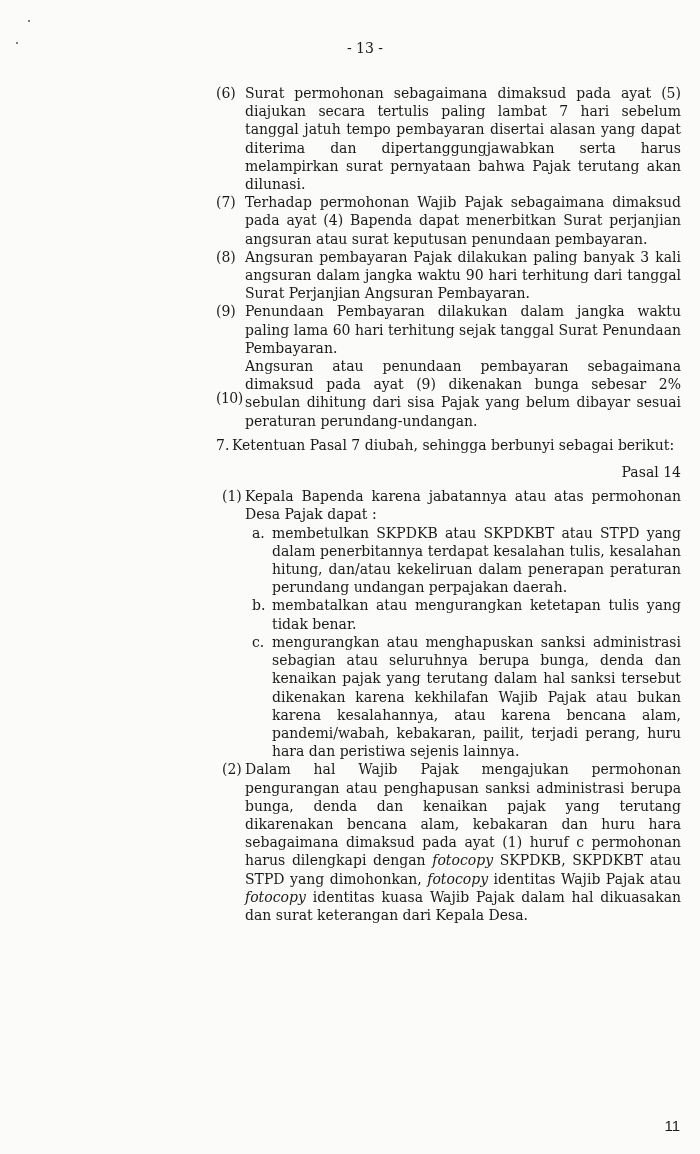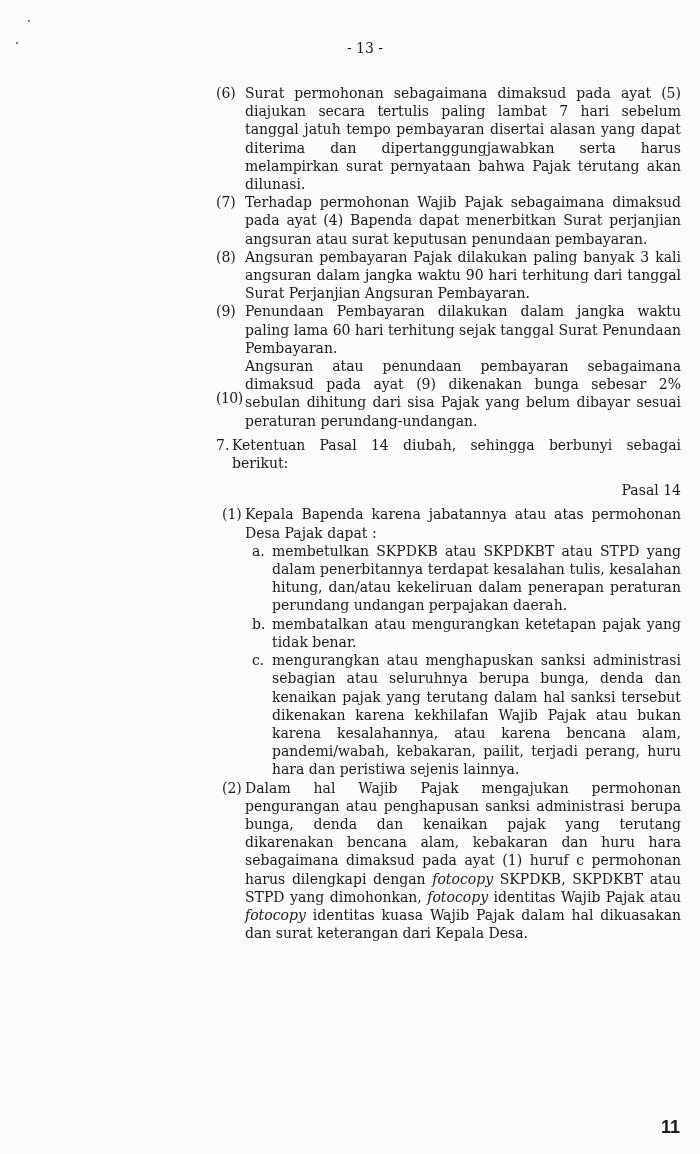--- a/index.html
+++ b/index.html
@@ -25,21 +25,21 @@
   .txt { flex: 1; text-align: justify; }
   .sec { display: flex; margin-top: 6px; }
   .sec .num { flex: 0 0 16px; }
   .pasal { text-align: right; margin: 9px 0 6px 0; padding-left: 10px; }
   .p14 { padding-left: 6px; }
   .p14 .num { flex: 0 0 23px; }
   .sub { display: flex; padding-left: 30px; margin-top: 0; }
   .sub .num { flex: 0 0 20px; }
   .footer-num {
     position: absolute; right: 20px; top: 1117px;
-    font-family: "Liberation Sans", sans-serif; font-weight: bold; font-size: 18px;
+    font-family: "Liberation Sans", sans-serif; font-weight: normal; font-size: 15px;
   }
 </style>
 </head>
 <body>
 
 <span class="speck" style="left:28px;top:20px;"></span>
 <span class="speck" style="left:16px;top:42px;"></span>
 
 <div class="page-num-top">- 13 -</div>
 
@@ -61,37 +61,37 @@
     <span class="num">(9)</span>
     <span class="txt">Penundaan Pembayaran dilakukan dalam jangka waktu paling lama 60 hari terhitung sejak tanggal Surat Penundaan Pembayaran.</span>
   </div>
   <div class="item">
     <span class="num wide">(10)</span>
     <span class="txt">Angsuran atau penundaan pembayaran sebagaimana dimaksud pada ayat (9) dikenakan bunga sebesar 2% sebulan dihitung dari sisa Pajak yang belum dibayar sesuai peraturan perundang-undangan.</span>
   </div>
 
   <div class="sec">
     <span class="num">7.</span>
-    <span class="txt">Ketentuan Pasal 14 diubah, sehingga berbunyi sebagai berikut:</span>
+    <span class="txt">Ketentuan Pasal 7 diubah, sehingga berbunyi sebagai berikut:</span>
   </div>
 
   <div class="pasal">Pasal 14</div>
 
   <div class="p14">
     <div class="item">
       <span class="num">(1)</span>
       <span class="txt">Kepala Bapenda karena jabatannya atau atas permohonan Desa Pajak dapat :</span>
     </div>
     <div class="sub">
       <span class="num">a.</span>
       <span class="txt">membetulkan SKPDKB atau SKPDKBT atau STPD yang dalam penerbitannya terdapat kesalahan tulis, kesalahan hitung, dan/atau kekeliruan dalam penerapan peraturan perundang undangan perpajakan daerah.</span>
     </div>
     <div class="sub">
       <span class="num">b.</span>
-      <span class="txt">membatalkan atau mengurangkan ketetapan pajak yang tidak benar.</span>
+      <span class="txt">membatalkan atau mengurangkan ketetapan tulis yang tidak benar.</span>
     </div>
     <div class="sub">
       <span class="num">c.</span>
       <span class="txt">mengurangkan atau menghapuskan sanksi administrasi sebagian atau seluruhnya berupa bunga, denda dan kenaikan pajak yang terutang dalam hal sanksi tersebut dikenakan karena kekhilafan Wajib Pajak atau bukan karena kesalahannya, atau karena bencana alam, pandemi/wabah, kebakaran, pailit, terjadi perang, huru hara dan peristiwa sejenis lainnya.</span>
     </div>
     <div class="item">
       <span class="num">(2)</span>
       <span class="txt"><span>Dalam hal Wajib Pajak mengajukan permohonan pengurangan atau penghapusan sanksi administrasi berupa bunga, denda dan kenaikan pajak yang terutang dikarenakan bencana alam, kebakaran dan huru hara sebagaimana dimaksud pada ayat (1) huruf c permohonan harus dilengkapi dengan </span><i>fotocopy</i><span> SKPDKB, SKPDKBT atau STPD yang dimohonkan, </span><i>fotocopy</i><span> identitas Wajib Pajak atau </span><i>fotocopy</i><span> identitas kuasa Wajib Pajak dalam hal dikuasakan dan surat keterangan dari Kepala Desa.</span></span>
     </div>
   </div>

